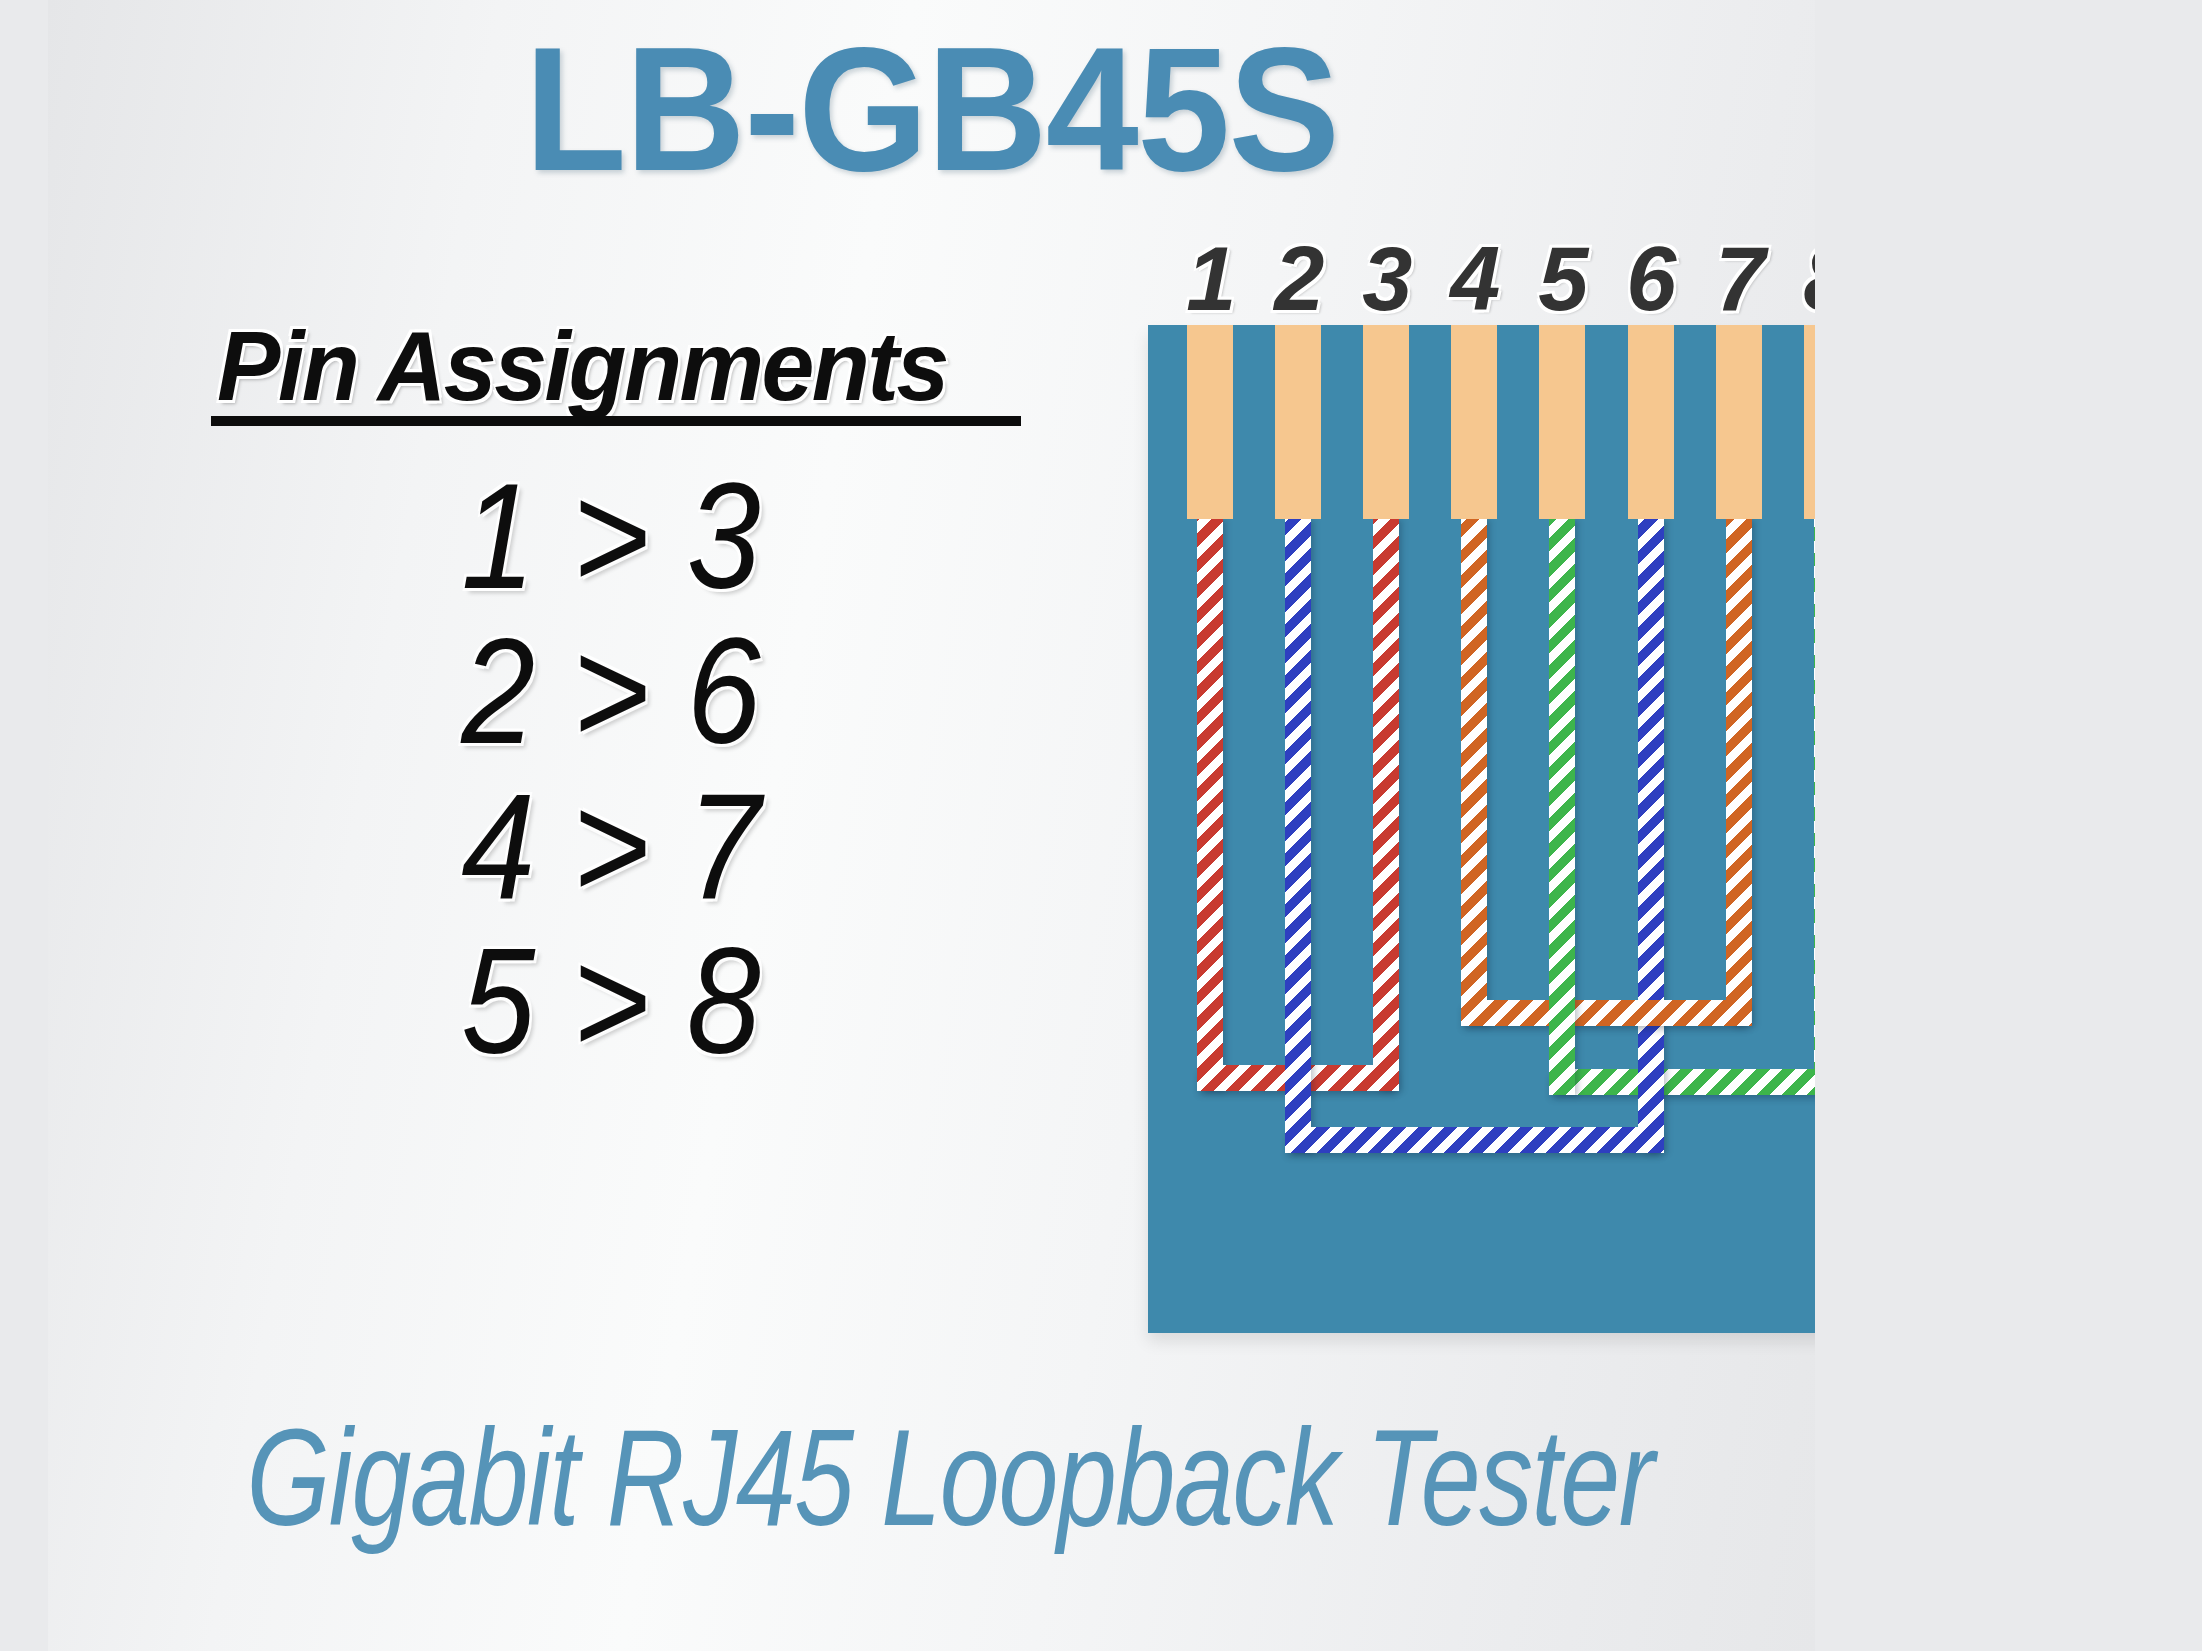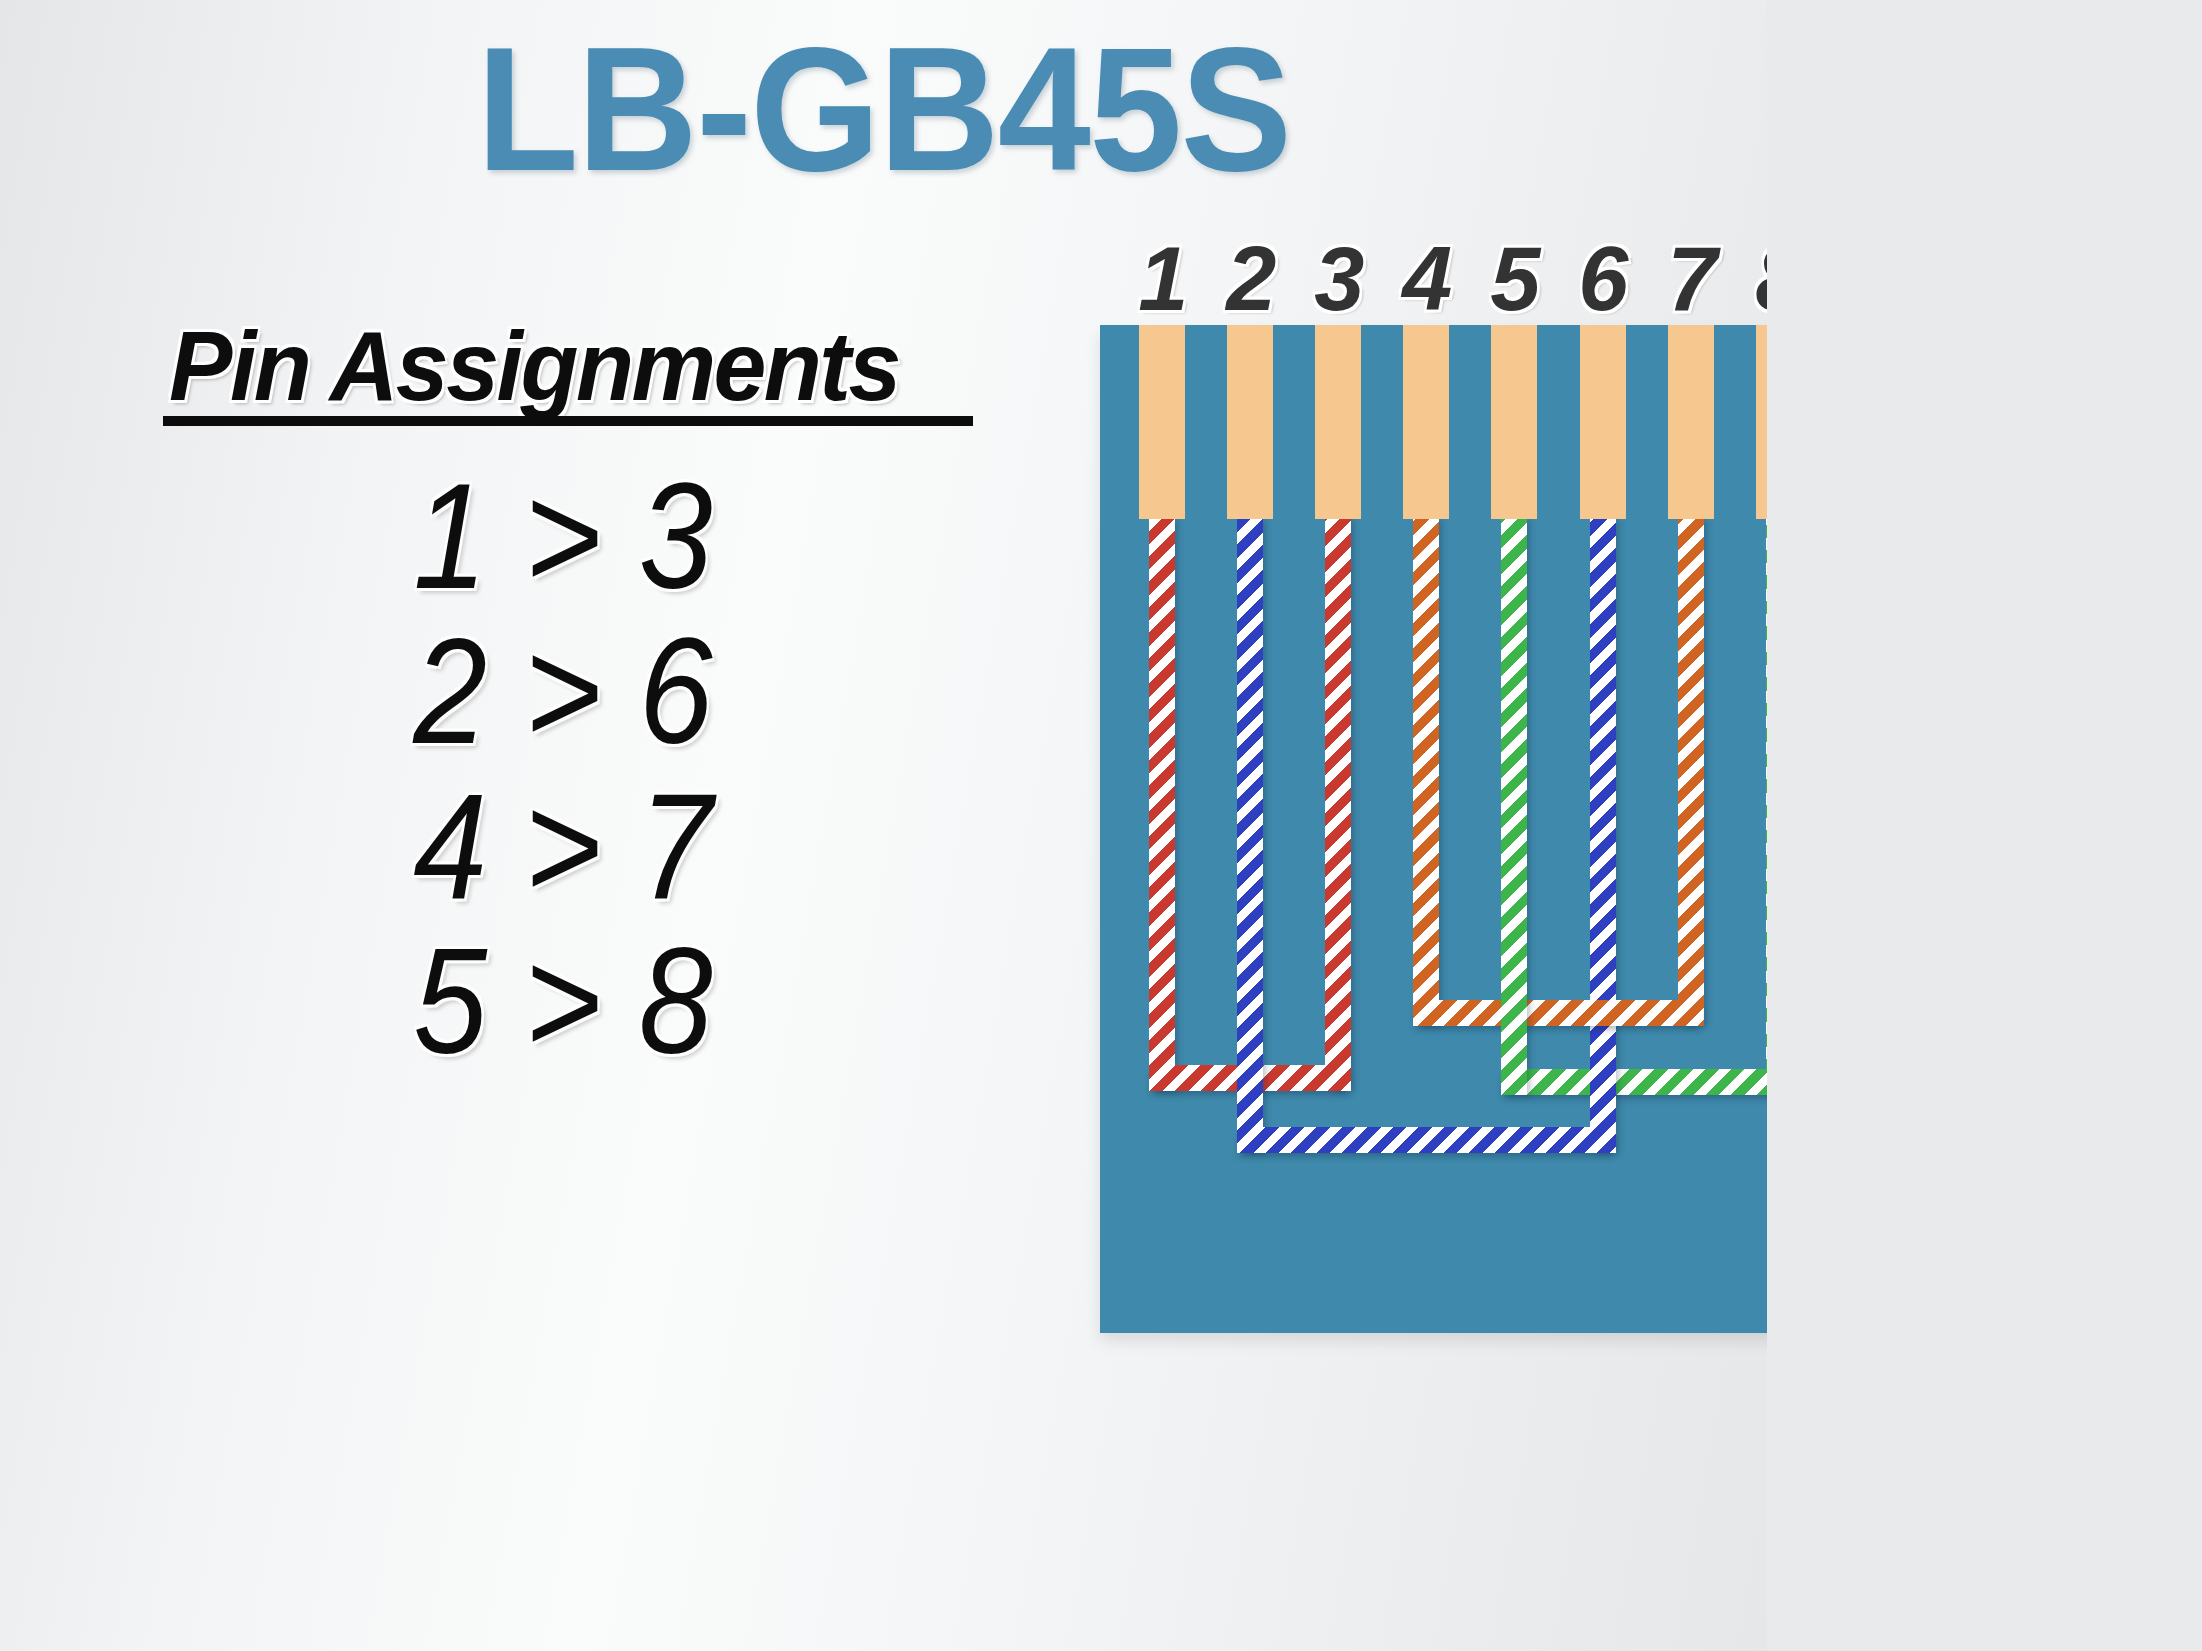--- a/index.html
+++ b/index.html
@@ -1,19 +1,20 @@
 <!DOCTYPE html>
 <html style="font-size:13.8px"><head>
 <meta charset="utf-8">
 <style>
   html,body { margin:0; padding:0; background:#e9eaec; }
   .canvas {
     position:relative; width:1767px; height:1652px; overflow:hidden;
     background:linear-gradient(100deg,#e5e6e8 0%,#f3f4f5 22%,#fafbfb 42%,#f4f5f6 62%,#ebecee 85%,#e6e7e9 100%);
     font-family:"Liberation Sans","DejaVu Sans",sans-serif;
+    margin-left:48px;
   }
   .title {
     position:absolute; left:0; top:20.6px; width:100%; text-align:center;
     font-size:176px; line-height:176px; font-weight:bold; letter-spacing:-1.7px;
     color:#4a8cb4; text-shadow:2.6px 3.4px 5.2px rgba(60,90,110,0.25);
     transform:scaleX(0.95);
   }
   .pa-heading {
     position:absolute; left:169px; top:308px;
     font-size:98px; line-height:1.2; font-weight:800; font-style:italic;
@@ -85,20 +86,23 @@
       <div class="wire-seg wire-v" style="left: 1590px; top: 514px; width: 26px; height: 639px; z-index: 3; background-image: repeating-linear-gradient(135deg, rgb(46, 63, 192) 0px, rgb(46, 63, 192) 9.5px, rgb(255, 255, 255) 9.5px, rgb(255, 255, 255) 18px);"></div>
       <div class="wire-seg wire-h" style="left: 1237px; top: 1127px; width: 379px; height: 26px; z-index: 3; background-image: repeating-linear-gradient(135deg, rgb(46, 63, 192) 0px, rgb(46, 63, 192) 9.5px, rgb(255, 255, 255) 9.5px, rgb(255, 255, 255) 18px);"></div>
       <div class="wire-seg wire-v" style="left: 1413px; top: 514px; width: 26px; height: 512px; z-index: 4; background-image: repeating-linear-gradient(135deg, rgb(208, 101, 35) 0px, rgb(208, 101, 35) 9.5px, rgb(255, 255, 255) 9.5px, rgb(255, 255, 255) 18px);"></div>
       <div class="wire-seg wire-v" style="left: 1678px; top: 514px; width: 26px; height: 512px; z-index: 4; background-image: repeating-linear-gradient(135deg, rgb(208, 101, 35) 0px, rgb(208, 101, 35) 9.5px, rgb(255, 255, 255) 9.5px, rgb(255, 255, 255) 18px);"></div>
       <div class="wire-seg wire-h" style="left: 1413px; top: 1000px; width: 290px; height: 26px; z-index: 4; background-image: repeating-linear-gradient(135deg, rgb(208, 101, 35) 0px, rgb(208, 101, 35) 9.5px, rgb(255, 255, 255) 9.5px, rgb(255, 255, 255) 18px);"></div>
       <div class="wire-seg wire-v" style="left: 1501px; top: 514px; width: 26px; height: 581px; z-index: 5; background-image: repeating-linear-gradient(135deg, rgb(61, 181, 75) 0px, rgb(61, 181, 75) 9.5px, rgb(255, 255, 255) 9.5px, rgb(255, 255, 255) 18px);"></div>
       <div class="wire-seg wire-v" style="left: 1766px; top: 514px; width: 26px; height: 581px; z-index: 5; background-image: repeating-linear-gradient(135deg, rgb(61, 181, 75) 0px, rgb(61, 181, 75) 9.5px, rgb(255, 255, 255) 9.5px, rgb(255, 255, 255) 18px);"></div>
       <div class="wire-seg wire-h" style="left: 1501px; top: 1069px; width: 290px; height: 26px; z-index: 2; background-image: repeating-linear-gradient(135deg, rgb(61, 181, 75) 0px, rgb(61, 181, 75) 9.5px, rgb(255, 255, 255) 9.5px, rgb(255, 255, 255) 18px);"></div>
     </div>
 
+  <div class="tagline-wrap">
+    <span class="tagline" style="color: rgb(86, 148, 184);">Gigabit RJ45 Loopback Tester</span>
+  </div>
 
 <div class="pin-number" style="left: 1162px; color: rgb(51, 51, 51);">1</div>
     <div class="pin-number" style="left: 1250px; color: rgb(51, 51, 51);">2</div>
     <div class="pin-number" style="left: 1338px; color: rgb(51, 51, 51);">3</div>
     <div class="pin-number" style="left: 1426px; color: rgb(51, 51, 51);">4</div>
     <div class="pin-number" style="left: 1514px; color: rgb(51, 51, 51);">5</div>
     <div class="pin-number" style="left: 1602px; color: rgb(51, 51, 51);">6</div>
     <div class="pin-number" style="left: 1691px; color: rgb(51, 51, 51);">7</div>
     <div class="pin-number" style="left: 1779px; color: rgb(51, 51, 51);">8</div>
     <div class="pin" style="left: 1139px; height: 194px; background: rgb(246, 199, 143);"></div>

